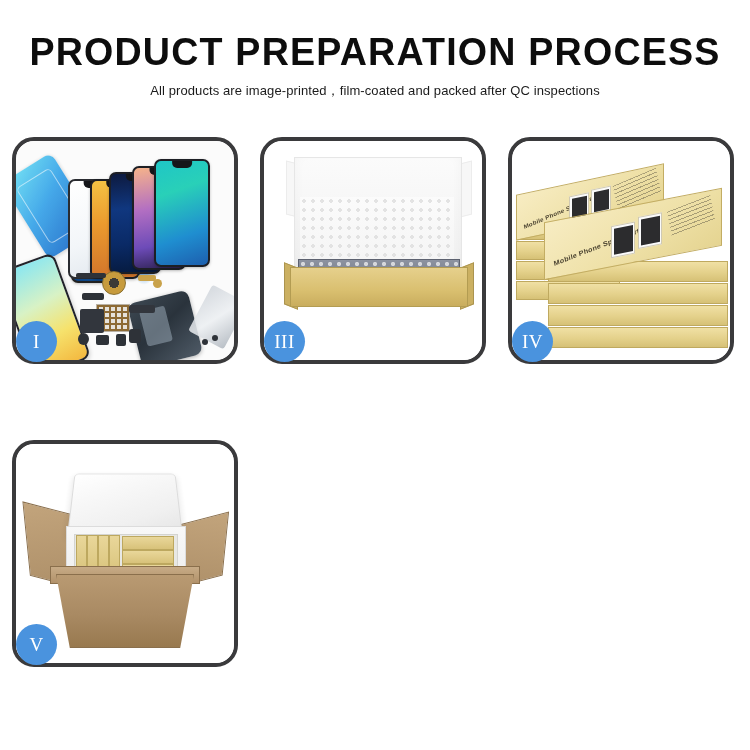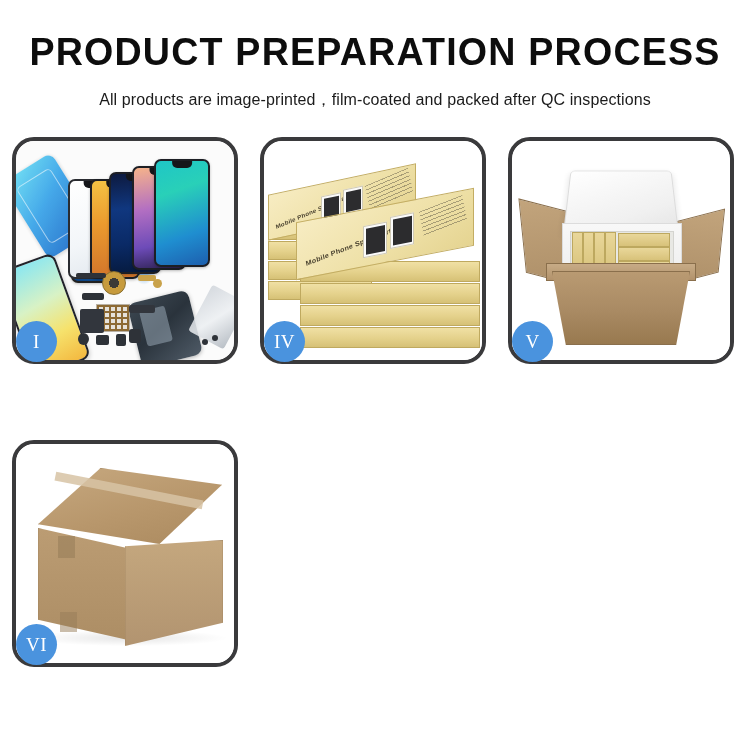--- a/index.html
+++ b/index.html
@@ -32,24 +32,24 @@
     padding-top: 33px;
     font-family: "Liberation Sans", sans-serif;
     font-size: 38px;
     font-weight: 700;
     letter-spacing: 1.2px;
     color: #0d0d0d;
     line-height: 1.05;
     transform: scaleX(0.99);
   }
   .page-subtitle {
-    margin: 8px;
+    margin: 0;
     padding-top: 9px;
     font-family: "Liberation Sans", sans-serif;
-    font-size: 16px;
+    font-size: 13px;
     font-weight: 400;
     letter-spacing: 0.1px;
     color: #1b1b1b;
   }
 
   
   .grid {
     position: absolute;
     top: 137px;
     left: 12px;
@@ -438,20 +438,35 @@
           <div class="partgold" style="left:122px;top:134px;width:18px;height:6px;"></div>
           <div class="partgold" style="left:137px;top:138px;width:9px;height:9px;border-radius:50%;"></div>
           <div class="partdot" style="left:186px;top:198px;width:6px;height:6px;border-radius:50%;"></div>
           <div class="partdot" style="left:196px;top:194px;width:6px;height:6px;border-radius:50%;"></div>
         </div>
       </div>
       <div class="step-badge">I</div>
     </div>
 
 
+    <div class="panel">
+      <div class="panel-frame">
+        <div class="panel-art p3-bg">
+          <div class="lid-flap-l"></div>
+          <div class="lid-flap-r"></div>
+          <div class="lid-back"></div>
+          <div class="foam-sheet"></div>
+          <div class="tray-side-l"></div>
+          <div class="tray-side-r"></div>
+          <div class="tray-inner"></div>
+          <div class="tray-front"></div>
+        </div>
+      </div>
+      <div class="step-badge">III</div>
+    </div>
 
     <div class="panel">
       <div class="panel-frame">
         <div class="panel-art p4-bg">
           <div class="stack">
 
             <div class="ybox" style="left:0px;top:52px;width:102px;height:17px;"></div>
             <div class="ybox" style="left:0px;top:72px;width:102px;height:17px;"></div>
             <div class="ybox" style="left:0px;top:92px;width:102px;height:17px;"></div>
             <div class="ybox" style="left:0px;top:112px;width:102px;height:17px;"></div>
@@ -496,29 +511,15 @@
           <div class="yslab" style="left:106px;width:50px;height:12px;top:92px;"></div>
           <div class="yslab" style="left:106px;width:50px;height:12px;top:106px;"></div>
           <div class="yslab" style="left:106px;width:50px;height:12px;top:120px;"></div>
           <div class="carton-lip"></div>
           <div class="carton-body"></div>
         </div>
       </div>
       <div class="step-badge">V</div>
     </div>
 
-    <div class="panel">
-      <div class="panel-frame">
-        <div class="panel-art p6-bg">
-          <div class="ship-shadow"></div>
-          <div class="ship-front"></div>
-          <div class="ship-side"></div>
-          <div class="ship-top"></div>
-          <div class="ship-tape"></div>
-          <div class="ship-tab-a"></div>
-          <div class="ship-tab-b"></div>
-        </div>
-      </div>
-      <div class="step-badge">VI</div>
-    </div>
 
   </div>
 </div>
 
 </body></html>

